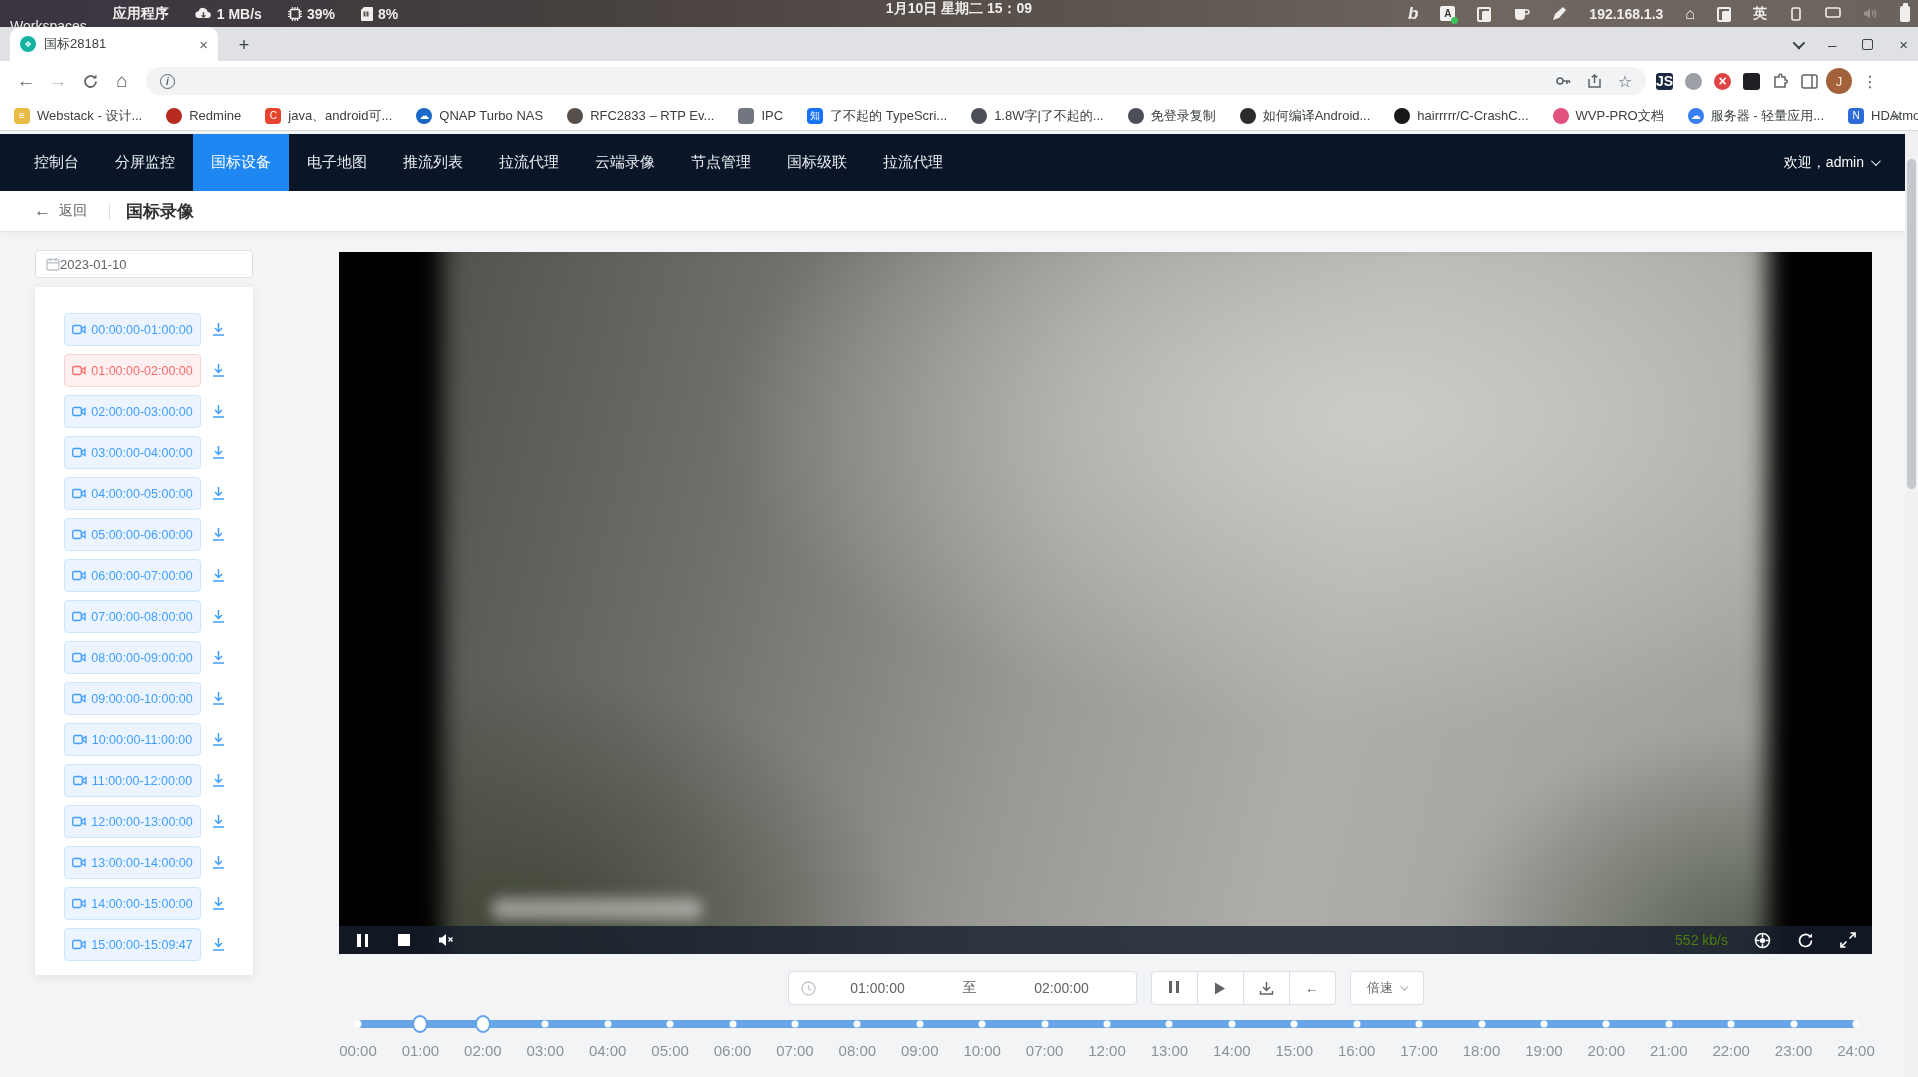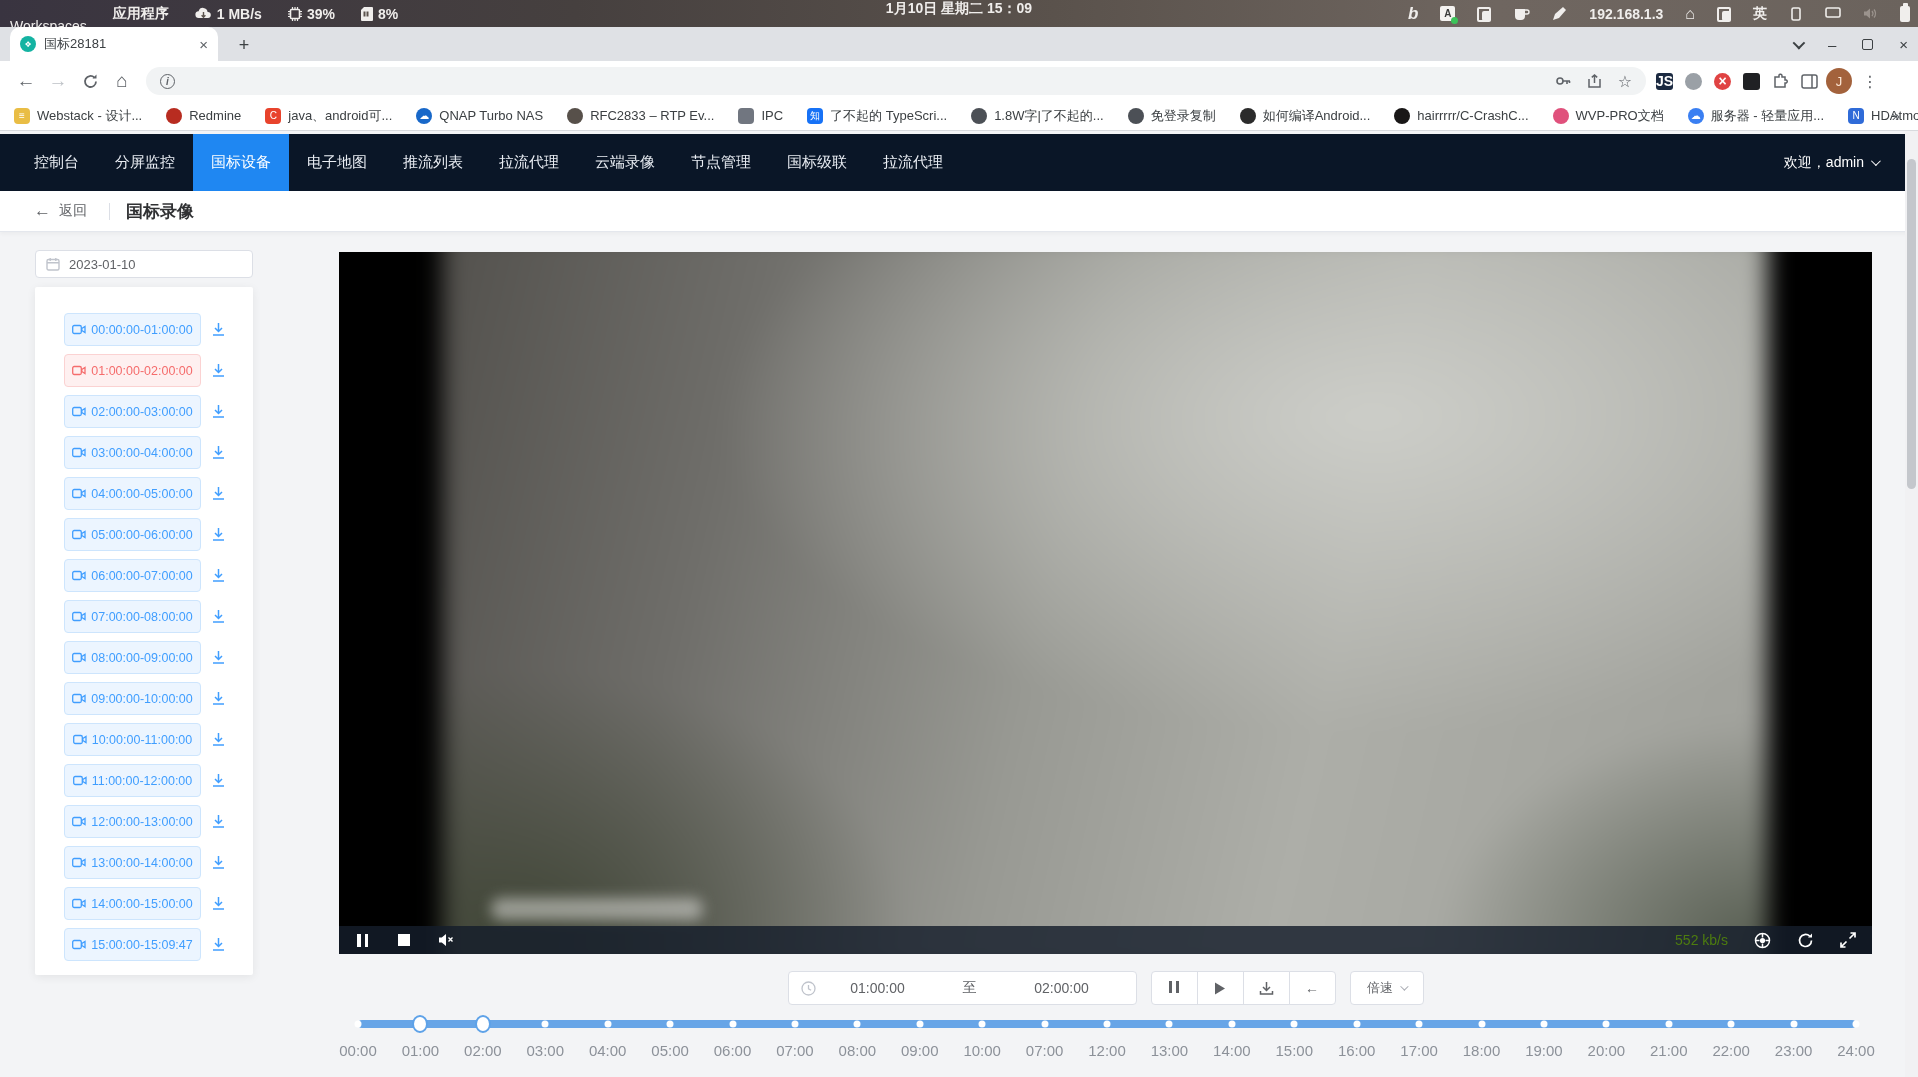--- a/index.html
+++ b/index.html
@@ -66,21 +66,21 @@
   .chev-dn { width:7px; height:7px; border-right:1.5px solid #fff; border-bottom:1.5px solid #fff; transform:rotate(45deg) translateY(-2px); }
 
   
   .subheader { position:absolute; left:0; top:191px; width:100%; height:41px; background:#fff; border-bottom:1px solid #e4e7ed; box-shadow:0 2px 4px rgba(0,0,0,0.04); display:flex; align-items:center; }
   .back-arrow { font-size:17px; color:#606266; margin-left:34px; }
   .back-label { font-size:14px; color:#606266; margin-left:8px; }
   .sub-div { width:1px; height:17px; background:#dcdfe6; margin:0 16px 0 22px; }
   .page-title { font-size:17px; font-weight:bold; color:#303133; }
 
   
-  .datebox { position:absolute; left:35px; top:250px; width:218px; height:28px; background:#fff; border:1px solid #dcdfe6; border-radius:4px; display:flex; align-items:center; padding:0 10px; gap:9px; }
+  .datebox { position:absolute; left:35px; top:250px; width:218px; height:28px; background:#fff; border:1px solid #dcdfe6; border-radius:4px; display:flex; align-items:center; padding:0 10px; }
   .datebox .cal { color:#c0c4cc; display:flex; }
   .datebox .dval { font-size:13px; color:#606266; }
   .seg-panel { position:absolute; left:35px; top:287px; width:218px; height:688px; background:#fff; box-shadow:0 2px 10px rgba(0,0,0,0.07); border-radius:2px; padding-top:26px; }
   .seg-row { display:flex; align-items:center; padding-left:29px; gap:10px; margin-bottom:8px; height:33px; }
   .seg-pill { width:137px; height:33px; display:flex; align-items:center; justify-content:center; gap:5px;
     background:var(--accent-bg,#ecf5ff); border:1px solid #cde5fd; border-radius:4px;
     color:var(--accent,#409eff); font-size:12.5px; white-space:nowrap; }
   .seg-pill.selected { background:var(--danger-bg,#fef0f0); border-color:#fbd2d2; color:var(--danger,#f56c6c); }
   .seg-dl { color:var(--accent,#409eff); display:flex; }
 

